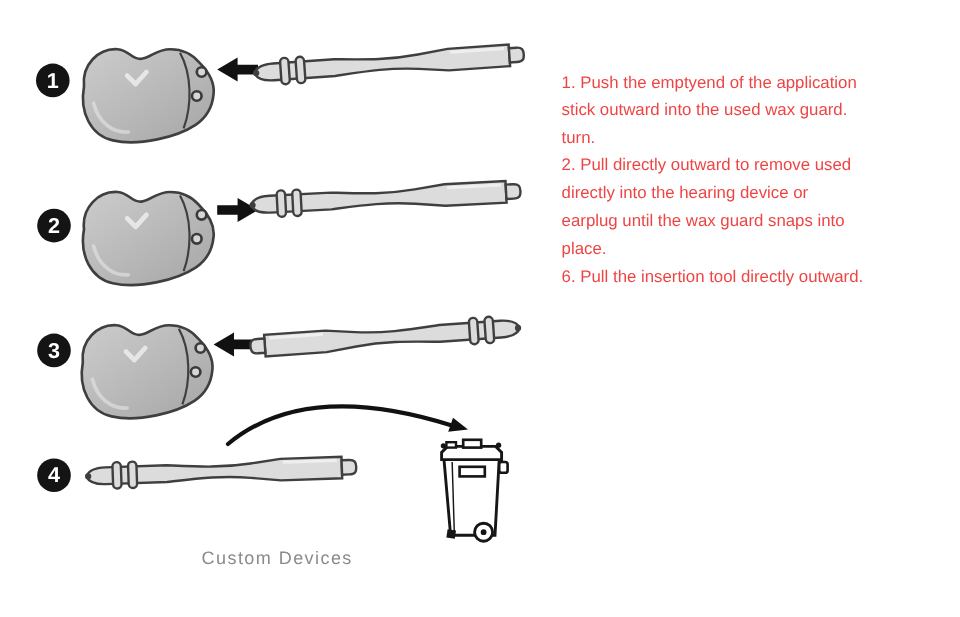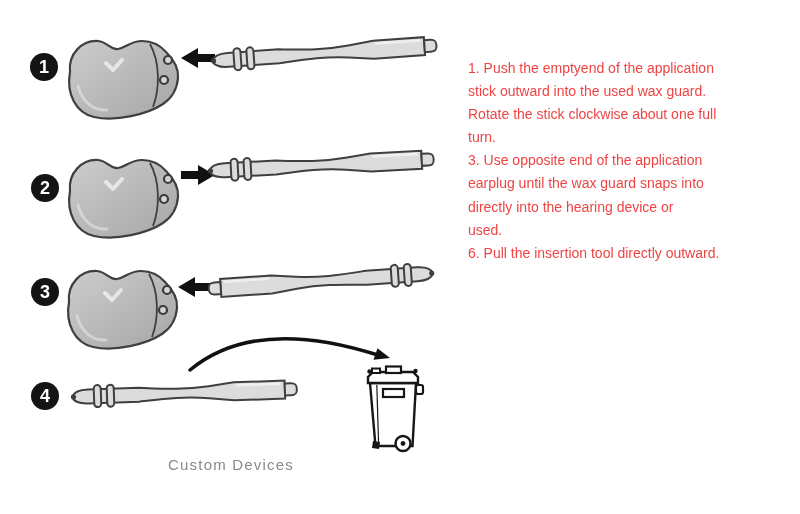--- a/index.html
+++ b/index.html
@@ -119,22 +119,21 @@
         <path d="M373,441 l7,1 l-1,7 l-7,-1 Z" fill="#161616"></path>
       </g>
     </g>
 
     <text class="caption-text" x="231" y="470">Custom Devices</text>
   </svg>
 
   <div class="instructions">
     <div class="instr-line">1. Push the emptyend of the application</div>
     <div class="instr-line">stick outward into the used wax guard.</div>
-    <div class="instr-line">Rotate the stick clockwise about one full</div>
     <div class="instr-line">turn.</div>
-    <div class="instr-line">3. Use opposite end of the application</div>
+    <div class="instr-line">2. Pull directly outward to remove used</div>
+    <div class="instr-line">directly into the hearing device or</div>
     <div class="instr-line">earplug until the wax guard snaps into</div>
-    <div class="instr-line">directly into the hearing device or</div>
-    <div class="instr-line">used.</div>
+    <div class="instr-line">place.</div>
     <div class="instr-line">6. Pull the insertion tool directly outward.</div>
   </div>
 
 </div>
 
 </body></html>

